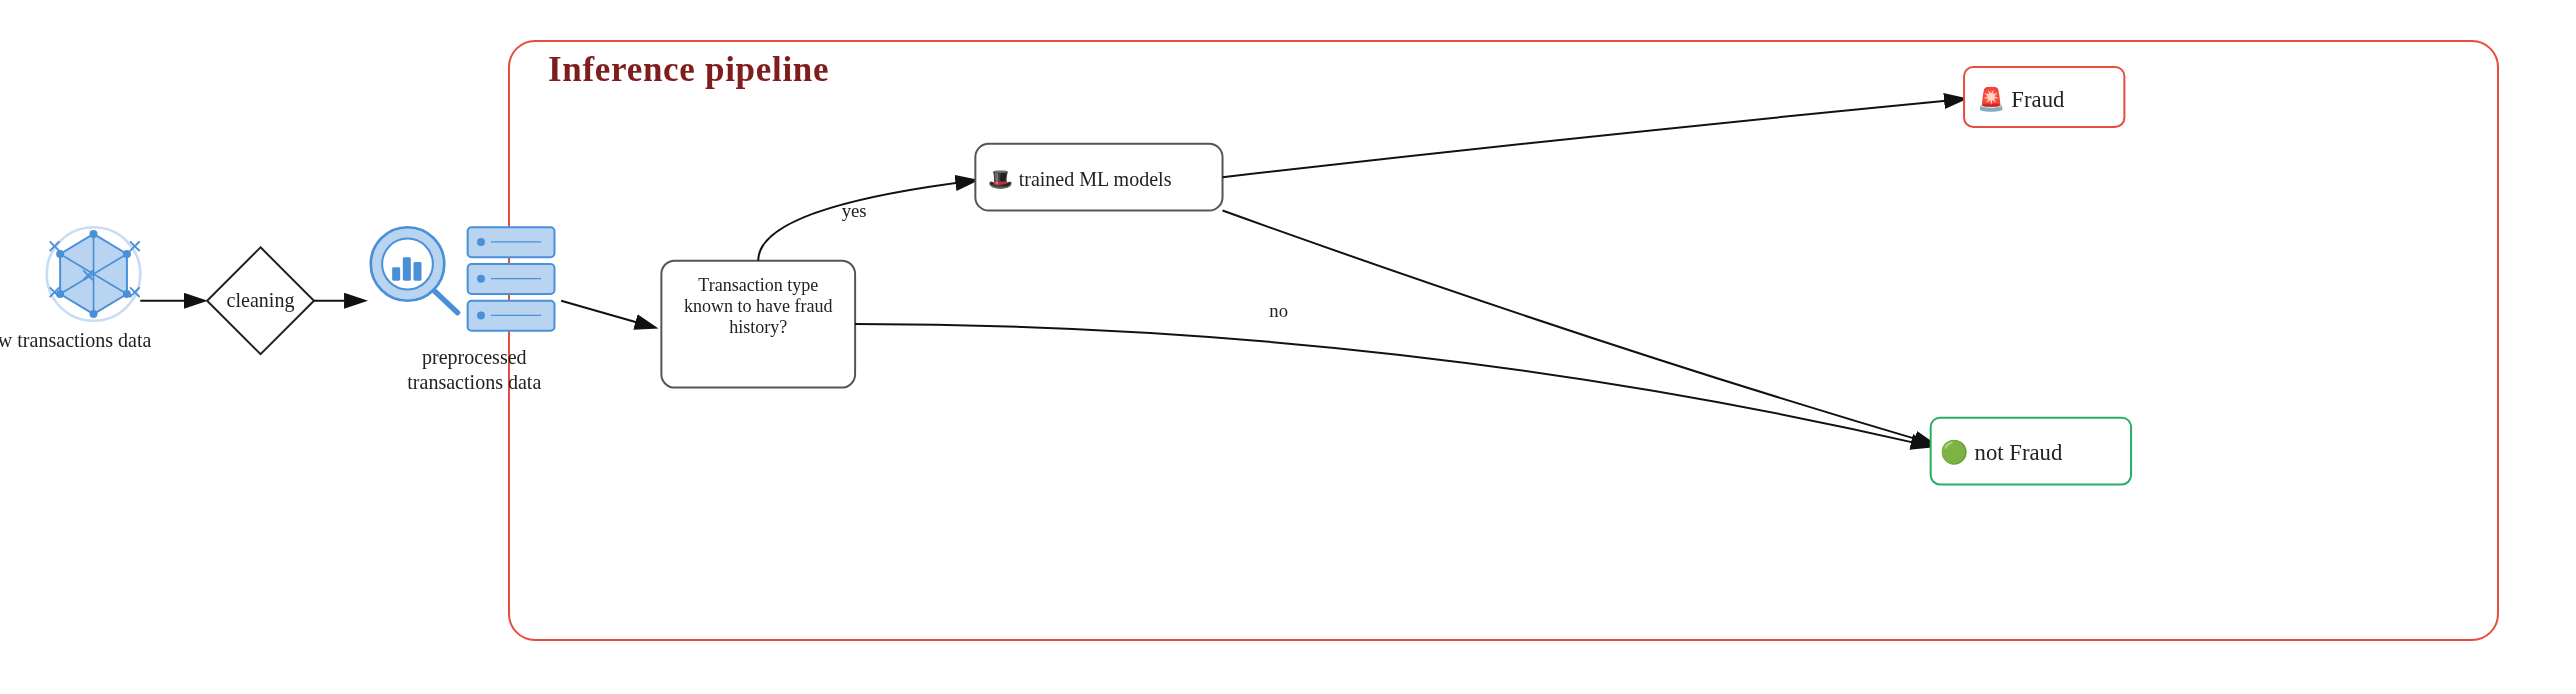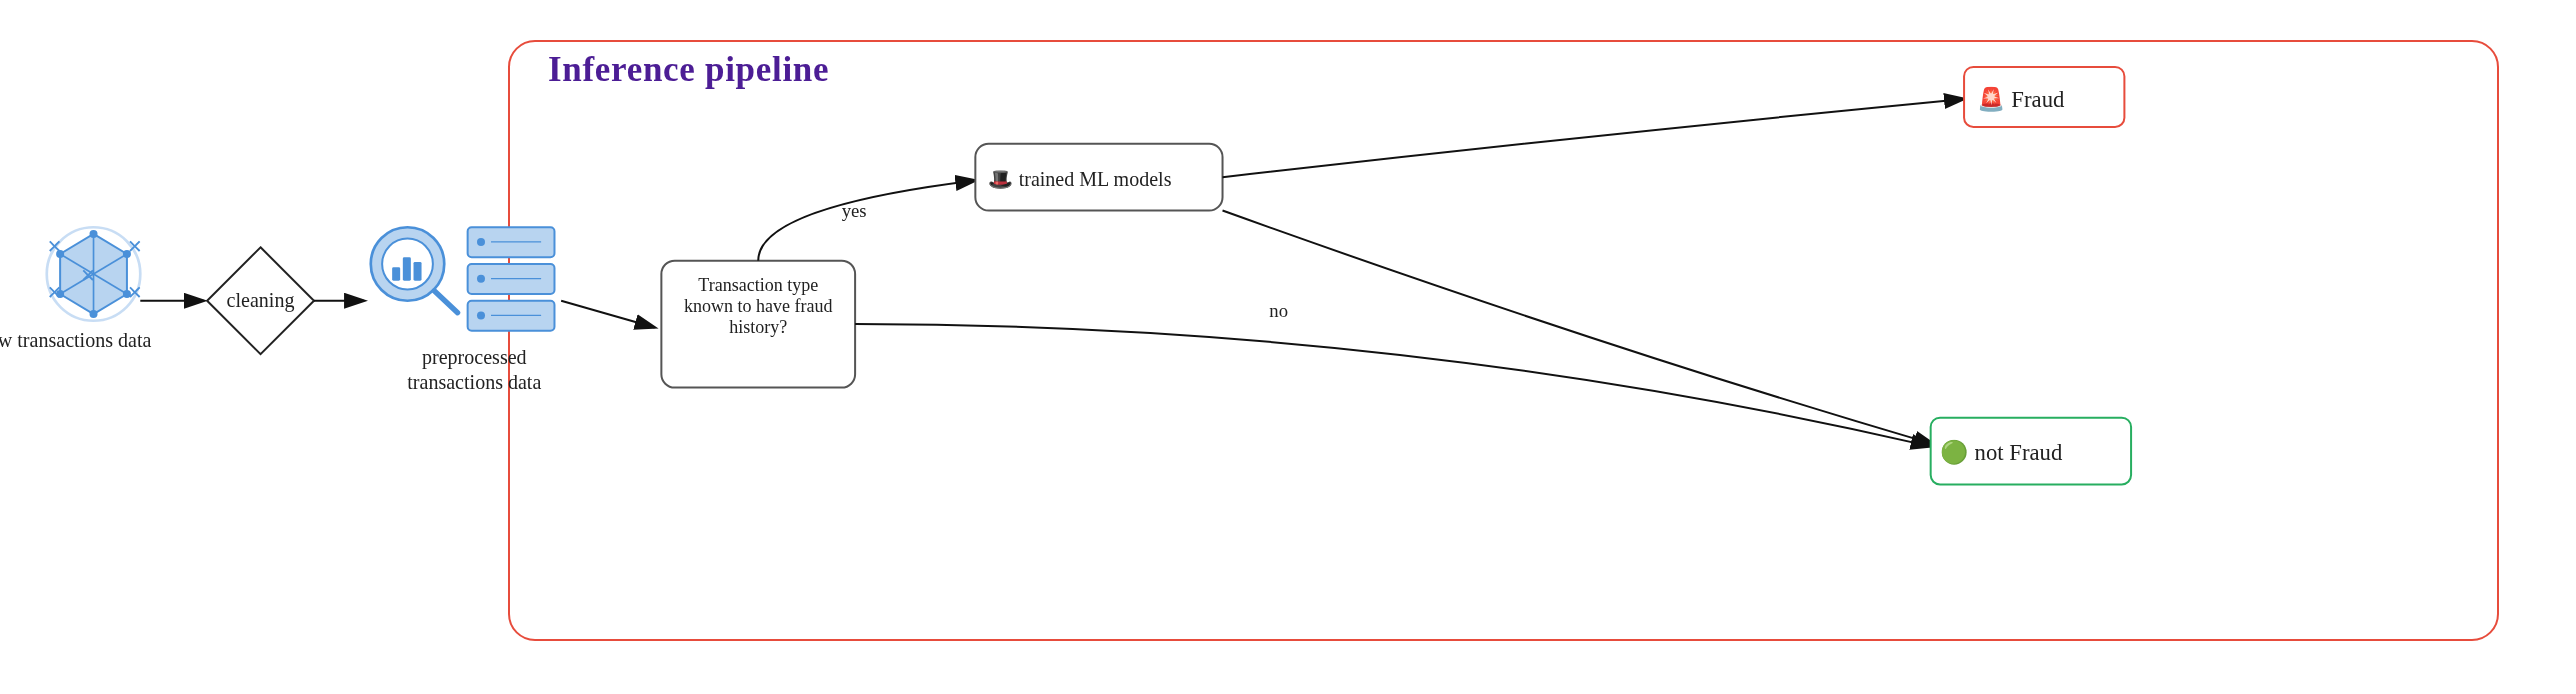--- a/index.html
+++ b/index.html
@@ -28,21 +28,21 @@
       border: 2px solid #e74c3c;
       border-radius: 27px;
       background: transparent;
     }
 
     .inference-label {
       position: absolute;
       left: 548px;
       top: 50px;
       font-size: 35px;
-      color: #4c1d95;
+      color: #7f1d1d;
       font-weight: bold;
       letter-spacing: 0.7px;
     }
 
     
     .main-svg {
       position: absolute;
       top: 0;
       left: 0;
       width: 2576px;

